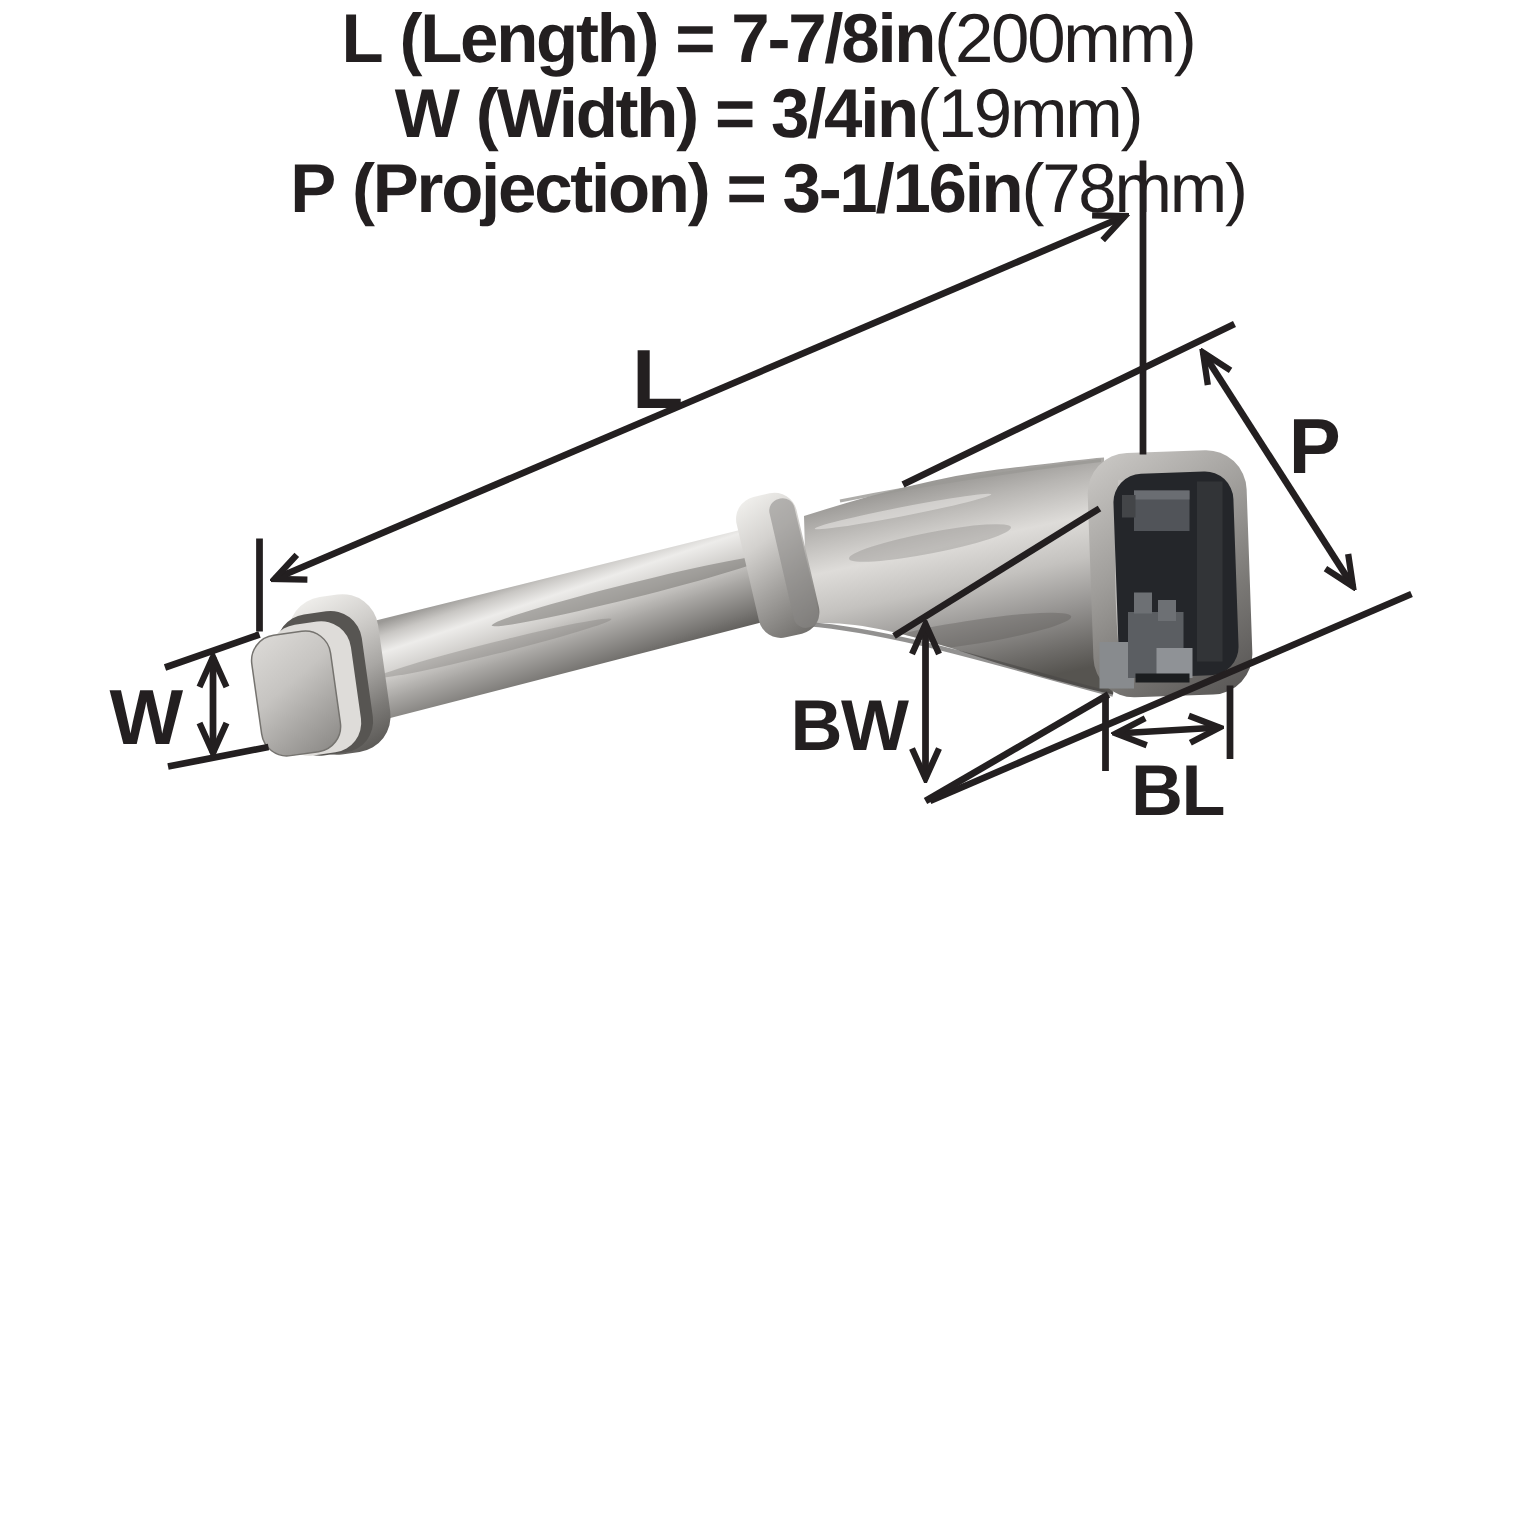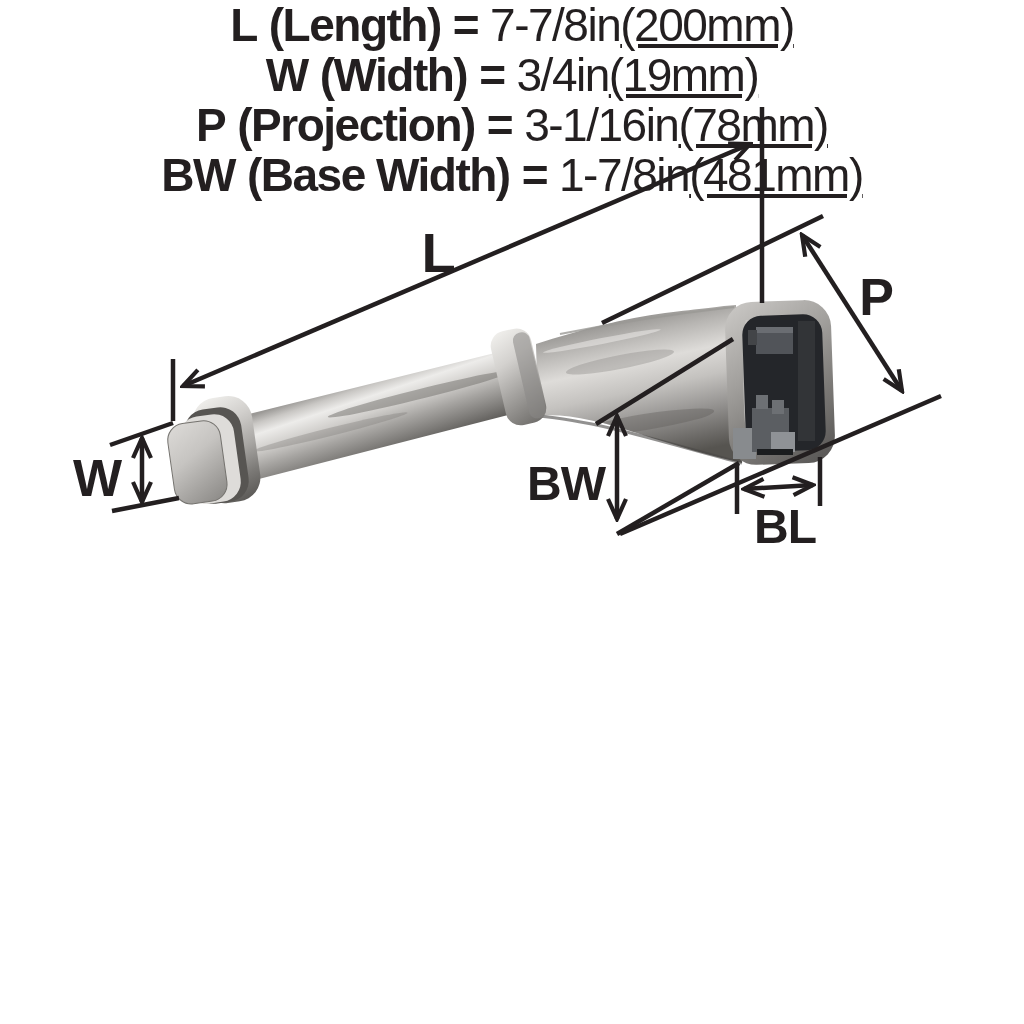--- a/index.html
+++ b/index.html
@@ -13,22 +13,22 @@
     font-family:"Liberation Sans","DejaVu Sans",sans-serif;
     font-weight:700; fill:#231f20; text-anchor:middle; letter-spacing:-1px;
   }
   .specs {
     position:absolute; left:0; right:0; top:670; text-align:center;
   }
   .spec-row { height:50px; line-height:50px; font-size:46px; letter-spacing:-1.5px; white-space:nowrap; }
   .spec-row .k  { font-weight:700; margin-right:12px; }
   .spec-row .n  { font-weight:700; margin-right:12px; }
   .spec-row .e  { font-weight:700; margin-right:12px; }
-  .spec-row .v  { font-weight:400;text-align:center; }
-  .spec-row .m  { font-weight:400;text-decoration:underline; }
+  .spec-row .v  { font-weight:700;text-align:center; }
+  .spec-row .m  { font-weight:400; }
 </style>
 </head>
 <body>
 
 <div class="canvas">
 
   <svg width="1024" height="1024" viewBox="0 0 1024 1024">
     <defs>
       <linearGradient id="rodGrad" gradientUnits="userSpaceOnUse" x1="370" y1="376" x2="398" y2="460">
         <stop offset="0" stop-color="#9b9996"></stop>
@@ -171,18 +171,15 @@
   <div class="specs">
     <div class="spec-row">
       <span class="k">L</span><span class="n">(Length)</span><span class="e">=</span><span class="v">7-7/8in</span><span class="m">(200mm)</span>
     </div>
     <div class="spec-row">
       <span class="k">W</span><span class="n">(Width)</span><span class="e">=</span><span class="v">3/4in</span><span class="m">(19mm)</span>
     </div>
     <div class="spec-row">
       <span class="k">P</span><span class="n">(Projection)</span><span class="e">=</span><span class="v">3-1/16in</span><span class="m">(78mm)</span>
     </div>
-    <div class="spec-row">
-      <span class="k">BW</span><span class="n">(Base Width)</span><span class="e">=</span><span class="v">1-7/8in</span><span class="m">(481mm)</span>
-    </div>
   </div>
 
 </div>
 
 </body></html>

